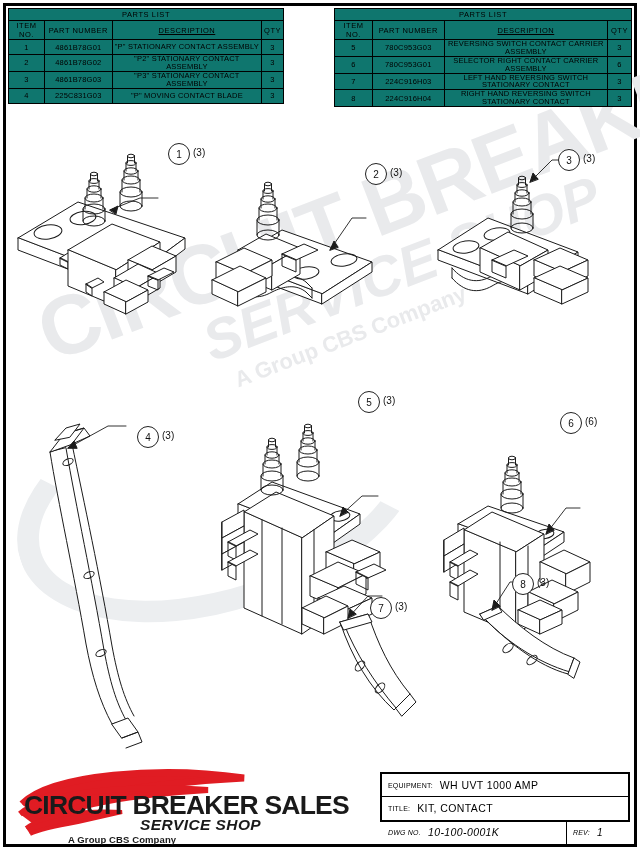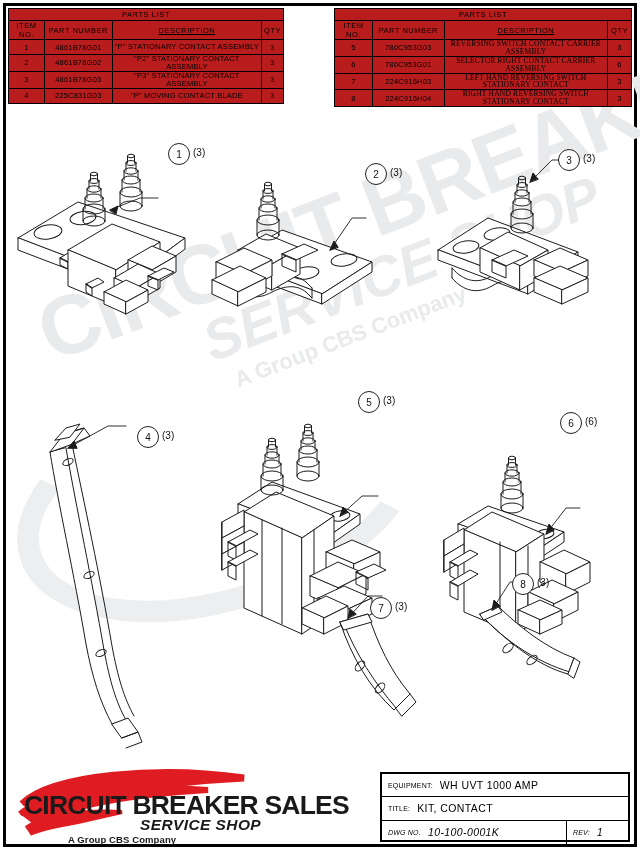--- a/index.html
+++ b/index.html
@@ -74,21 +74,21 @@
     border-right-color: transparent;
     border-top-color: transparent;
     transform: rotate(-18deg);
   }
 
   
   .parts-table {
     position: absolute;
     z-index: 5;
     border-collapse: collapse;
-    background: #b91c1c;
+    background: #0f766e;
     font-family: "Liberation Sans", sans-serif;
   }
   .parts-table td, .parts-table th {
     border: 1px solid #000;
     padding: 0;
     text-align: center;
     vertical-align: middle;
     font-weight: normal;
     color: #000;
   }
@@ -105,21 +105,21 @@
   .pt-body td {
     font-size: 7.5px;
     letter-spacing: 0.2px;
     height: 15px;
   }
   .c-item  { width: 36px; margin-top: 22px; }
   .c-part  { width: 68px; }
   .c-desc  { width: 150px; text-decoration: underline; }
   .c-qty   { width: 22px; }
   .desc-l  { text-align: left; padding-left: 4px; line-height: 1.05; }
-  .desc-2  { font-size: 7px; font-family: Liberation Serif, serif; }
+  .desc-2  { font-size: 7px; }
 
   #table-left  { left: 8px;  top: 8px;  width: 276px; }
   #table-right { left: 334px; top: 8px; width: 298px; }
   #table-right .c-item { width: 38px; }
   #table-right .c-part { width: 72px; }
   #table-right .c-desc { width: 164px; }
   #table-right .c-qty  { width: 24px; }
 
   
   #drawing {
@@ -186,21 +186,21 @@
     font-weight: bold;
     color: #1a1a1a;
     letter-spacing: 0.1px;
     white-space: nowrap;
   }
 
   
   #title-block {
     position: absolute;
     left: 380px; top: 772px;
-    width: 250px; height: 70px;
+    width: 250px; height: 50px;
     border: 2px solid #000;
     background: #fff;
     z-index: 6;
   }
   .tb-row {
     position: relative;
     height: 23.3px;
     border-bottom: 1.5px solid #000;
     display: flex;
     align-items: center;

